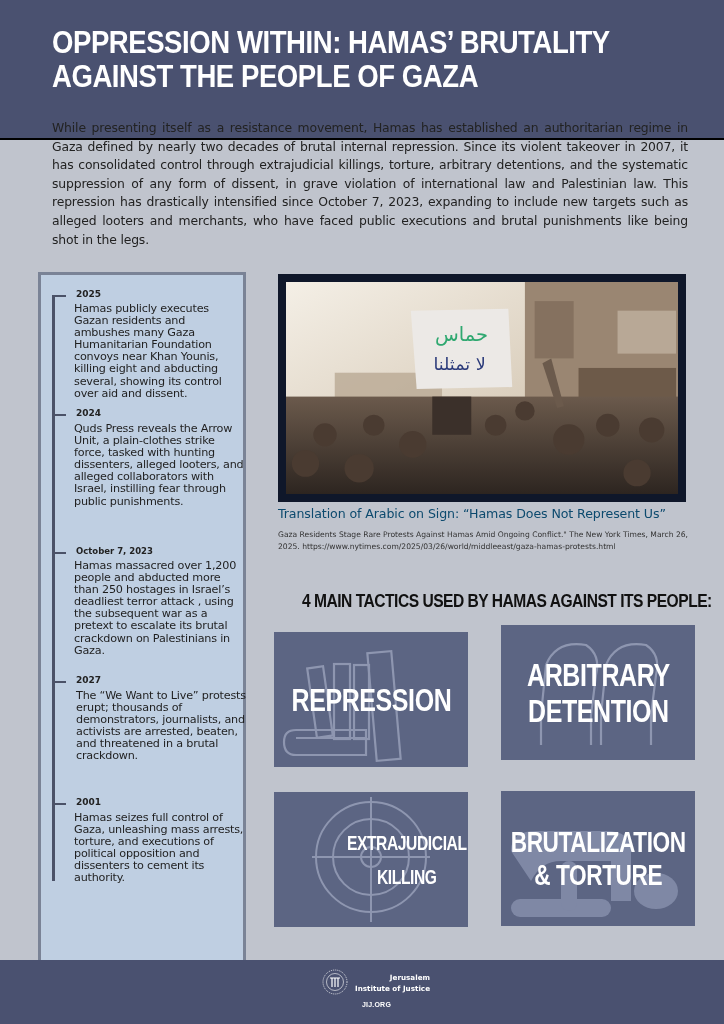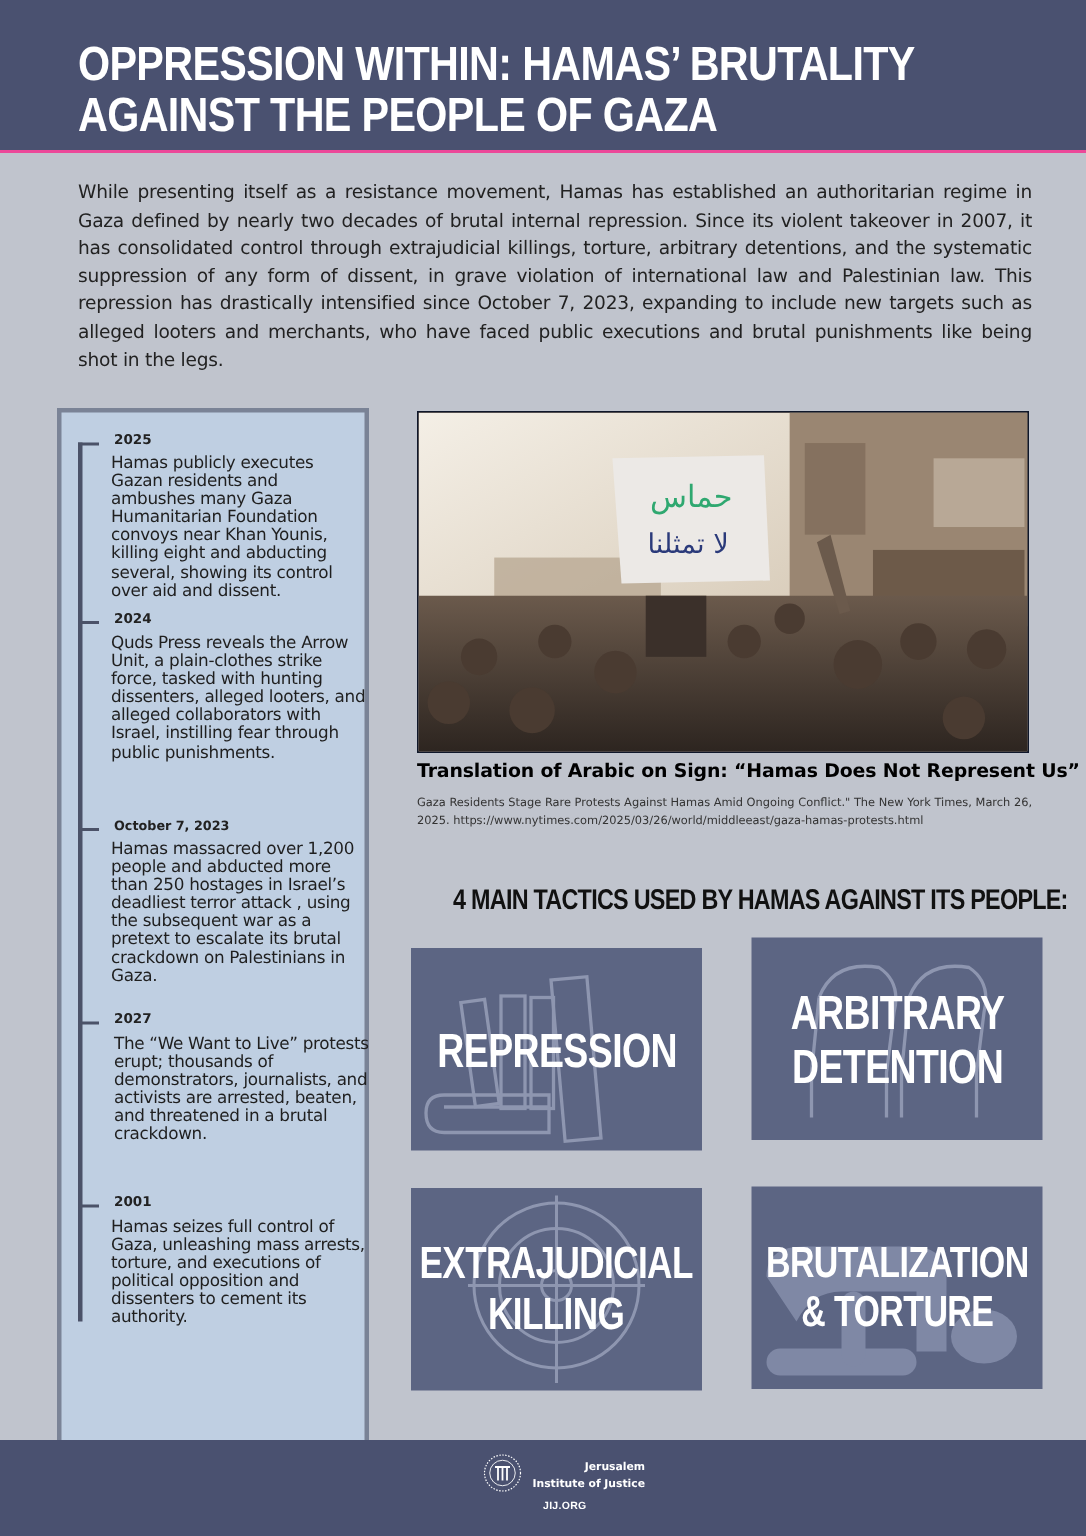--- a/index.html
+++ b/index.html
@@ -1,49 +1,49 @@
 <!DOCTYPE html>
 <html><head>
 <meta charset="utf-8">
 <style>
   * { box-sizing: border-box; margin: 0; padding: 0; }
   html, body { width: 724px; height: 1024px; overflow: hidden; }
   body { background: #c0c4cd; font-family: "Liberation Sans", sans-serif; position: relative; color: #1e1e1e; }
 
-  .header { position: absolute; left: 0; top: 0; width: 724px; height: 102px; background: #4a5170; border-bottom: 2px solid #ec4899; }
+  .header { position: absolute; left: 0; top: 0; width: 724px; height: 140px; background: #4a5170; border-bottom: 2px solid #000000; }
   .title { position: absolute; left: 52px; top: 25px; width: 640px; color: #ffffff; font-family: "Liberation Sans", sans-serif; font-weight: bold; font-size: 32px; line-height: 34px; letter-spacing: -0.5px; transform: scaleX(0.86); transform-origin: left top; white-space: nowrap; }
   .title div { display: block; }
 
   .intro { position: absolute; left: 52px; top: 119px; width: 636px; font-family: "DejaVu Sans", sans-serif; font-size: 12.4px; line-height: 18.6px; text-align: justify; color: #222; letter-spacing: -0.15px; }
 
   .timeline { position: absolute; left: 38px; top: 272px; width: 208px; height: 830px; background: #bfcfe2; border: 3px solid #7a8396; }
   .tl-line { position: absolute; left: 11px; top: 20px; width: 3px; height: 586px; background: #4b5268; }
   .tl-item { position: absolute; left: 11px; width: 188px; }
   .tl-tick { position: absolute; left: 0; top: 6px; width: 14px; height: 2px; background: #4b5268; }
   .tl-date { position: absolute; left: 24px; top: 0; font-family: "DejaVu Sans", sans-serif; font-weight: bold; font-size: 9px; color: #222; }
   .tl-text { position: absolute; left: 22px; top: 14px; width: 170px; font-family: "DejaVu Sans", sans-serif; font-size: 11.2px; line-height: 12.1px; color: #1f1f1f; letter-spacing: -0.2px; }
 
-  .photo { position: absolute; left: 278px; top: 274px; width: 408px; height: 228px; border: 1px solid #0f172a; background: #6a5a4c; overflow: hidden; }
+  .photo { position: absolute; left: 278px; top: 274px; width: 408px; height: 228px; border: 8px solid #0f172a; background: #6a5a4c; overflow: hidden; }
   .photo svg { display: block; width: 100%; height: 100%; }
 
-  .caption { position: absolute; left: 278px; top: 506px; font-family: "DejaVu Sans", sans-serif; font-size: 12.6px; color: #000000; white-space: nowrap; letter-spacing: -0.1px; font-weight: bold; }
+  .caption { position: absolute; left: 278px; top: 506px; font-family: "DejaVu Sans", sans-serif; font-size: 12.6px; color: #0c4a6e; white-space: nowrap; letter-spacing: -0.1px; }
   .citation { position: absolute; left: 278px; top: 529px; width: 420px; font-family: "DejaVu Sans", sans-serif; font-size: 7.6px; line-height: 11.6px; color: #333; }
 
   .tactics-title { position: absolute; left: 302px; top: 590px; font-family: "Liberation Sans", sans-serif; font-weight: bold; font-size: 19px; color: #111; letter-spacing: -0.6px; transform: scaleX(0.82); transform-origin: left top; white-space: nowrap; }
 
   .card { position: absolute; width: 194px; height: 135px; background: #5c6583; overflow: hidden; }
   .card svg.bg { position: absolute; left: 0; top: 0; width: 100%; height: 100%; }
   .card-label { position: absolute; left: 0; top: 0; width: 100%; height: 100%; display: flex; align-items: center; justify-content: center; text-align: center; color: #ffffff; font-family: "Liberation Sans", sans-serif; font-weight: bold; font-size: 32px; line-height: 36px; letter-spacing: -0.5px; }
   .card-label span { display: inline-block; transform: scaleX(0.78); transform-origin: center; white-space: pre-line; }
   .c1 { left: 274px; top: 632px; }
   .c2 { left: 501px; top: 625px; }
   .c3 { left: 274px; top: 792px; }
   .c4 { left: 501px; top: 791px; }
   .c4 .card-label { font-size: 29px; line-height: 33px; }
-  .c3 .card-label { font-size: 30px; line-height: 34px; }
+  .c3 .card-label { font-size: 20px; line-height: 34px; margin-left: 36px; }
 
   .footer { position: absolute; left: 0; top: 960px; width: 724px; height: 64px; background: #4a5170; }
   .logo { position: absolute; left: 322px; top: 969px; width: 26px; height: 26px; }
   .org-name { position: absolute; left: 355px; top: 972px; color: #ffffff; font-family: "DejaVu Sans", sans-serif; font-weight: bold; font-size: 7.2px; line-height: 11px; text-align: right; }
   .org-url { position: absolute; left: 362px; top: 1001px; color: #ffffff; font-family: "Liberation Sans", sans-serif; font-weight: bold; font-size: 7px; letter-spacing: 0.2px; }
 </style>
 </head>
 <body>
 
 <div class="header">

